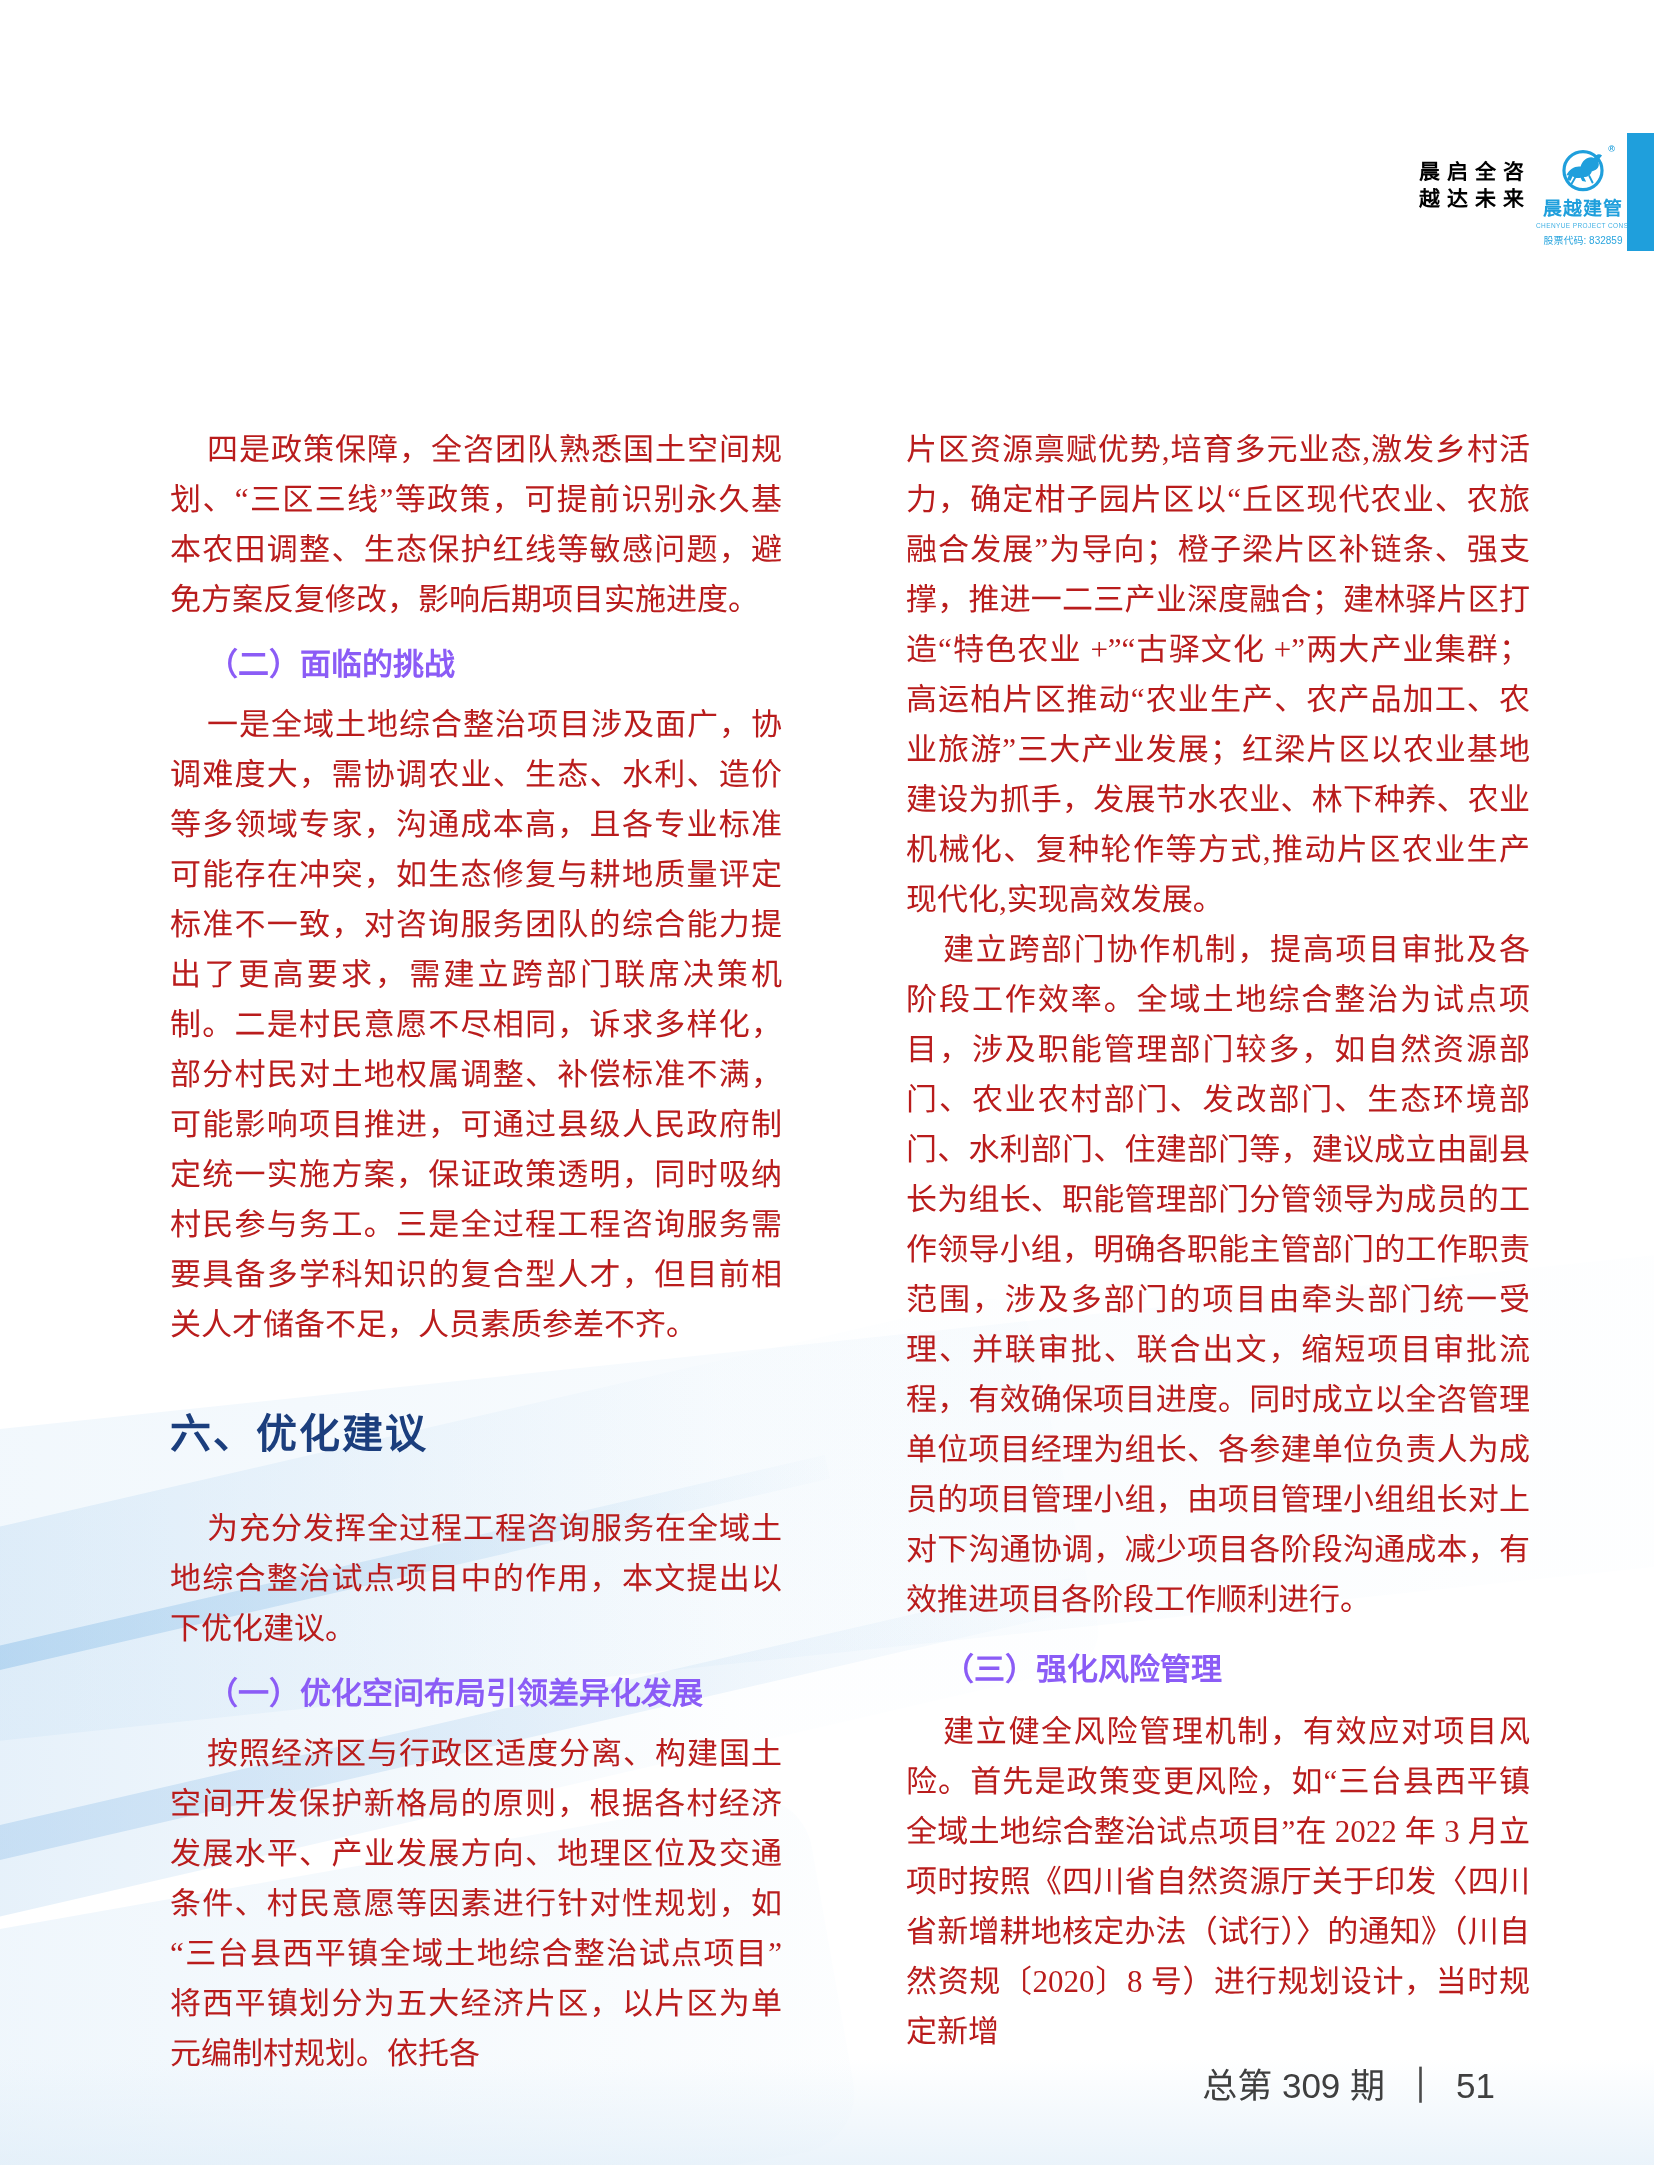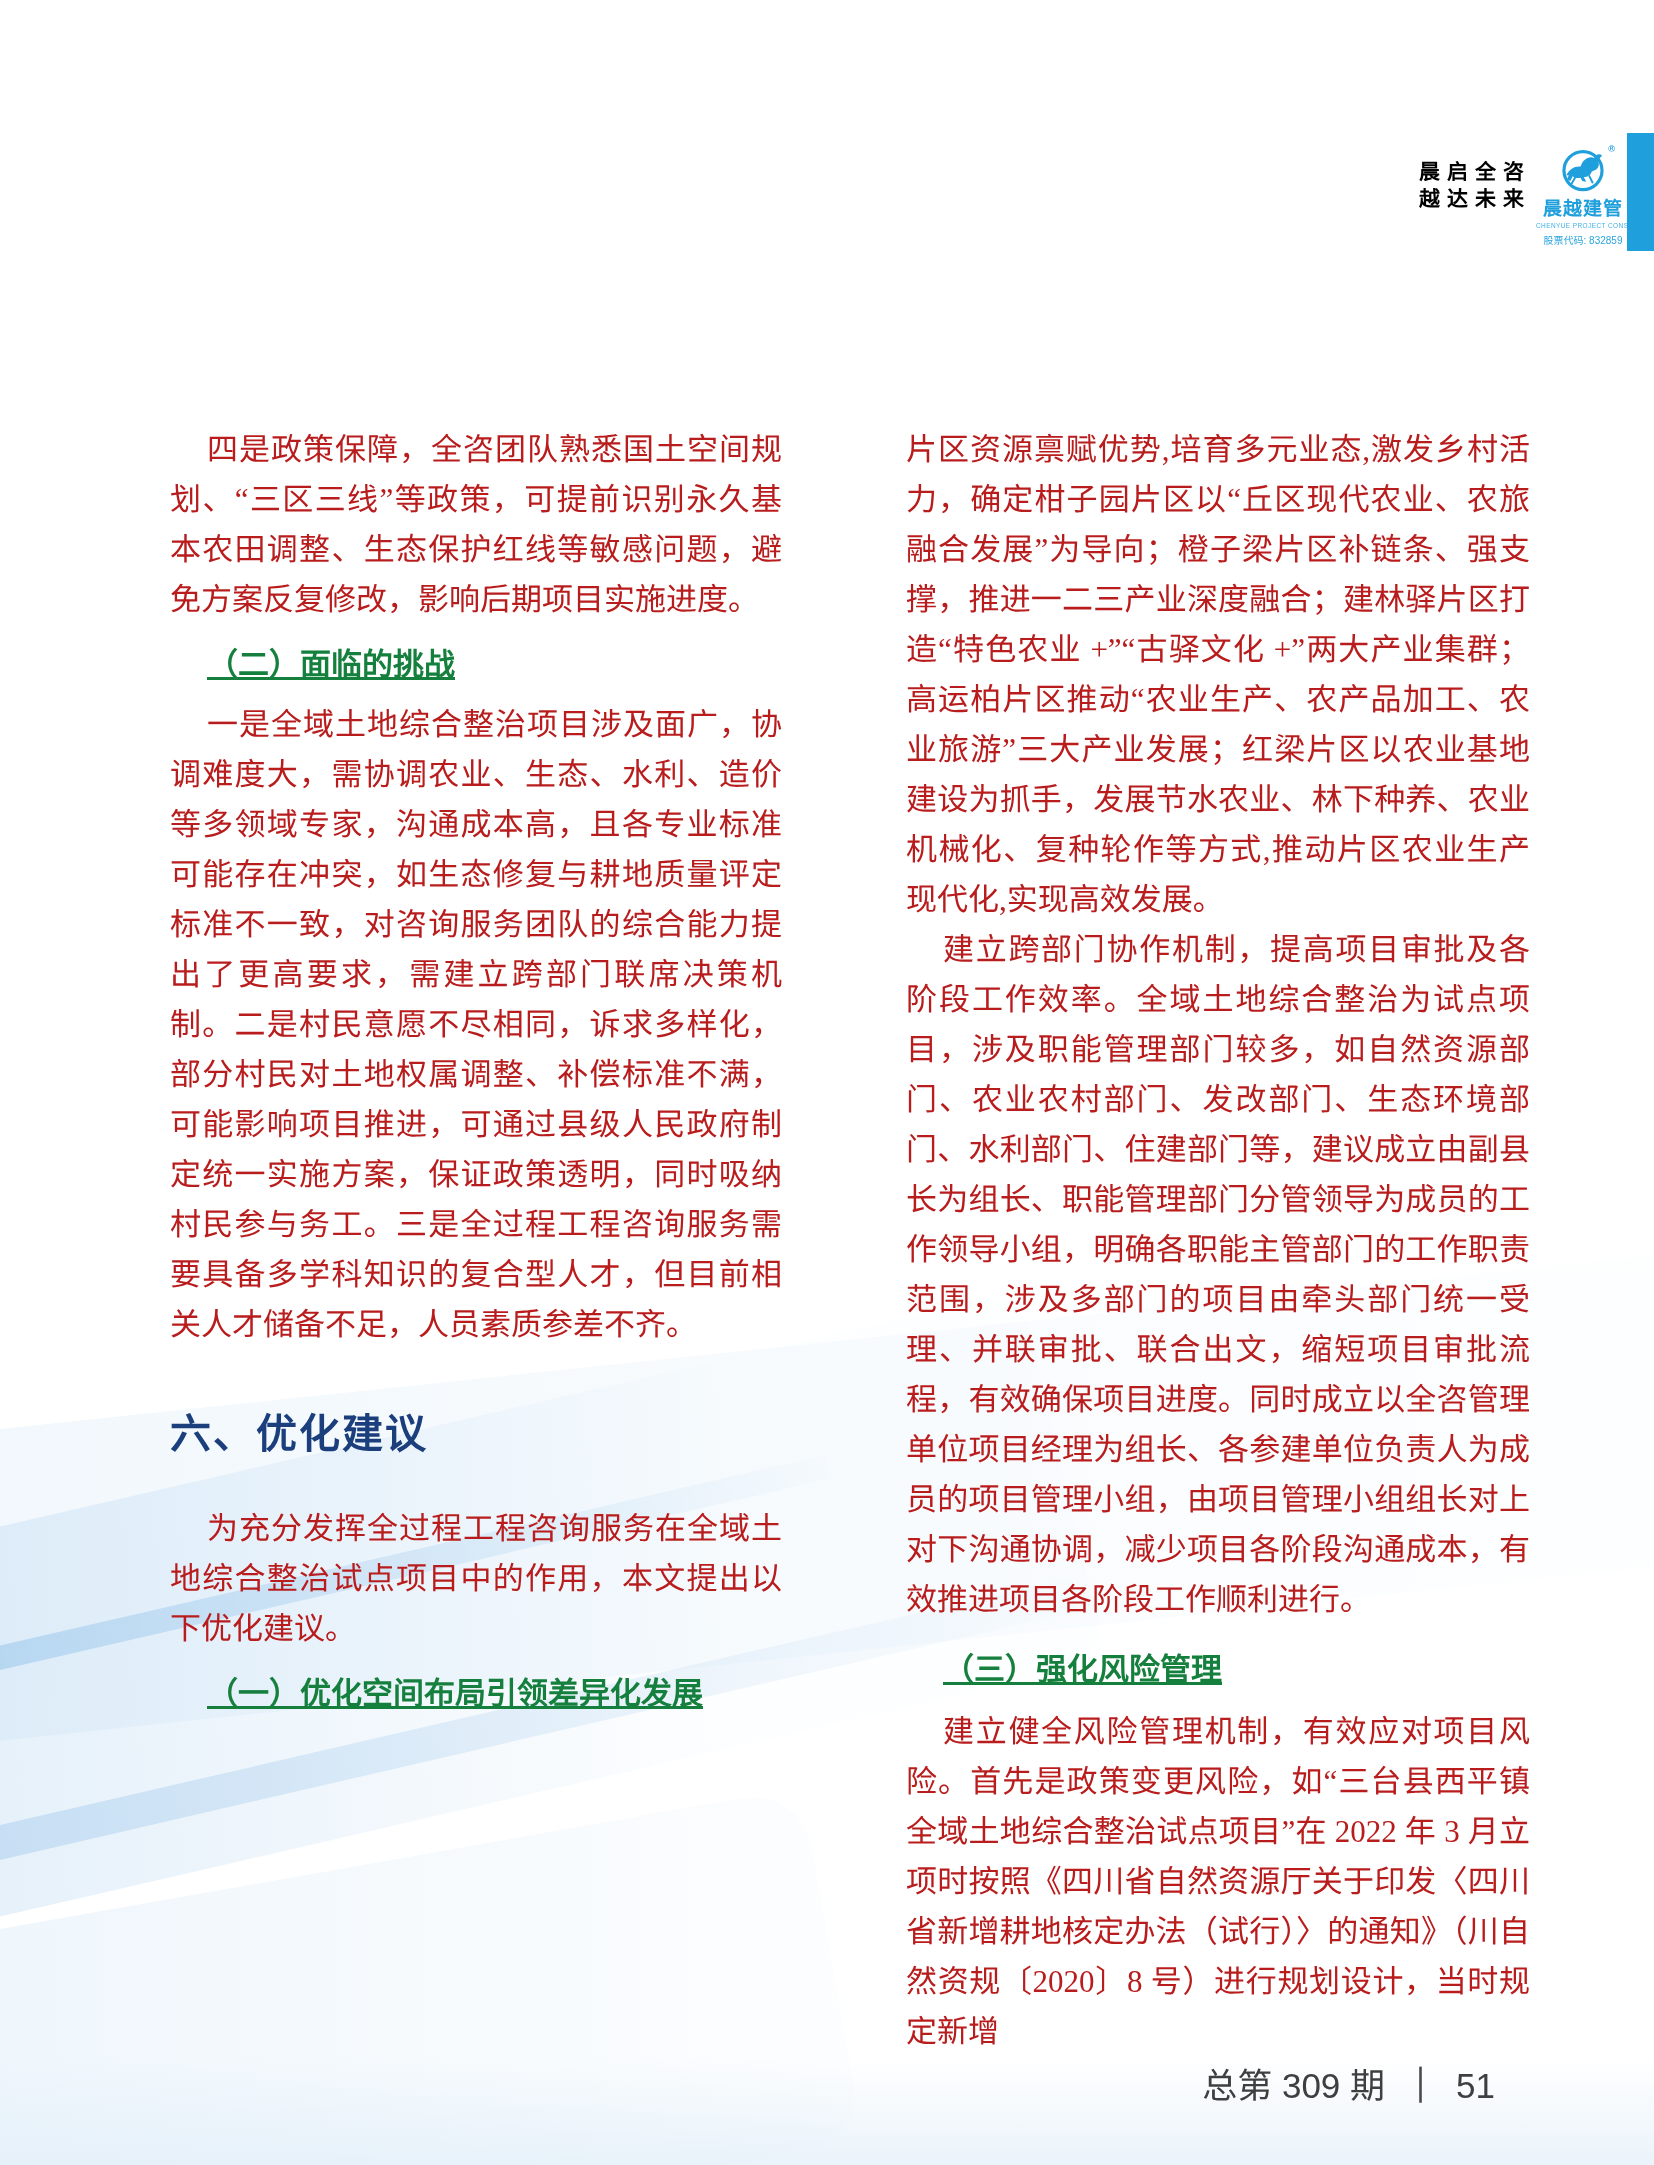--- a/index.html
+++ b/index.html
@@ -81,23 +81,22 @@
   .para {
     margin:0;
     font-size:31px; line-height:50px; color:#b91c1c;
     text-align:justify;
     text-indent:37px;
   }
   .para.no-indent { text-indent:0; }
   .h3 {
     margin:15px 0 10px 0;
     font-family:"Liberation Sans","DejaVu Sans",sans-serif;
-    font-weight:700; font-size:31px; line-height:50px; color:#15803d;
+    font-weight:700; font-size:31px; line-height:50px; color:#8b5cf6;
     padding-left:37px;
-    text-decoration:underline;
   }
   .col-right .h3 { margin:20px 0 12px 0; }
   .h3-tight { margin-bottom:3px; }
   .h2 {
     margin:57px 0 43px 0;
     font-family:"Liberation Sans","DejaVu Sans",sans-serif;
     font-weight:700; font-size:41px; line-height:54px;
     letter-spacing:2px; color:#1b3e7d;
   }
   
@@ -141,20 +140,21 @@
 
   <div class="header-bar"></div>
 
   <section class="col col-left">
     <p class="para">四是政策保障，全咨团队熟悉国土空间规划、“三区三线”等政策，可提前识别永久基本农田调整、生态保护红线等敏感问题，避免方案反复修改，影响后期项目实施进度。</p>
     <h4 class="h3">（二）面临的挑战</h4>
     <p class="para">一是全域土地综合整治项目涉及面广，协调难度大，需协调农业、生态、水利、造价等多领域专家，沟通成本高，且各专业标准可能存在冲突，如生态修复与耕地质量评定标准不一致，对咨询服务团队的综合能力提出了更高要求，需建立跨部门联席决策机制。二是村民意愿不尽相同，诉求多样化，部分村民对土地权属调整、补偿标准不满，可能影响项目推进，可通过县级人民政府制定统一实施方案，保证政策透明，同时吸纳村民参与务工。三是全过程工程咨询服务需要具备多学科知识的复合型人才，但目前相关人才储备不足，人员素质参差不齐。</p>
     <h2 class="h2">六、优化建议</h2>
     <p class="para">为充分发挥全过程工程咨询服务在全域土地综合整治试点项目中的作用，本文提出以下优化建议。</p>
     <h4 class="h3">（一）优化空间布局引领差异化发展</h4>
+    <p class="para">按照经济区与行政区适度分离、构建国土空间开发保护新格局的原则，根据各村经济发展水平、产业发展方向、地理区位及交通条件、村民意愿等因素进行针对性规划，如“三台县西平镇全域土地综合整治试点项目”将西平镇划分为五大经济片区，以片区为单元编制村规划。依托各</p>
   </section>
 
   <section class="col col-right">
     <p class="para no-indent">片区资源禀赋优势,培育多元业态,激发乡村活力，确定柑子园片区以“丘区现代农业、农旅融合发展”为导向；橙子梁片区补链条、强支撑，推进一二三产业深度融合；建林驿片区打造“特色农业 +”“古驿文化 +”两大产业集群；高运柏片区推动“农业生产、农产品加工、农业旅游”三大产业发展；红梁片区以农业基地建设为抓手，发展节水农业、林下种养、农业机械化、复种轮作等方式,推动片区农业生产现代化,实现高效发展。</p>
     <p class="para">建立跨部门协作机制，提高项目审批及各阶段工作效率。全域土地综合整治为试点项目，涉及职能管理部门较多，如自然资源部门、农业农村部门、发改部门、生态环境部门、水利部门、住建部门等，建议成立由副县长为组长、职能管理部门分管领导为成员的工作领导小组，明确各职能主管部门的工作职责范围，涉及多部门的项目由牵头部门统一受理、并联审批、联合出文，缩短项目审批流程，有效确保项目进度。同时成立以全咨管理单位项目经理为组长、各参建单位负责人为成员的项目管理小组，由项目管理小组组长对上对下沟通协调，减少项目各阶段沟通成本，有效推进项目各阶段工作顺利进行。</p>
     <h4 class="h3 h3-tight">（三）强化风险管理</h4>
     <p class="para">建立健全风险管理机制，有效应对项目风险。首先是政策变更风险，如“三台县西平镇全域土地综合整治试点项目”在 2022 年 3 月立项时按照《四川省自然资源厅关于印发〈四川省新增耕地核定办法（试行）〉的通知》（川自然资规〔2020〕8 号）进行规划设计，当时规定新增</p>
   </section>
 
   <div class="footer">

